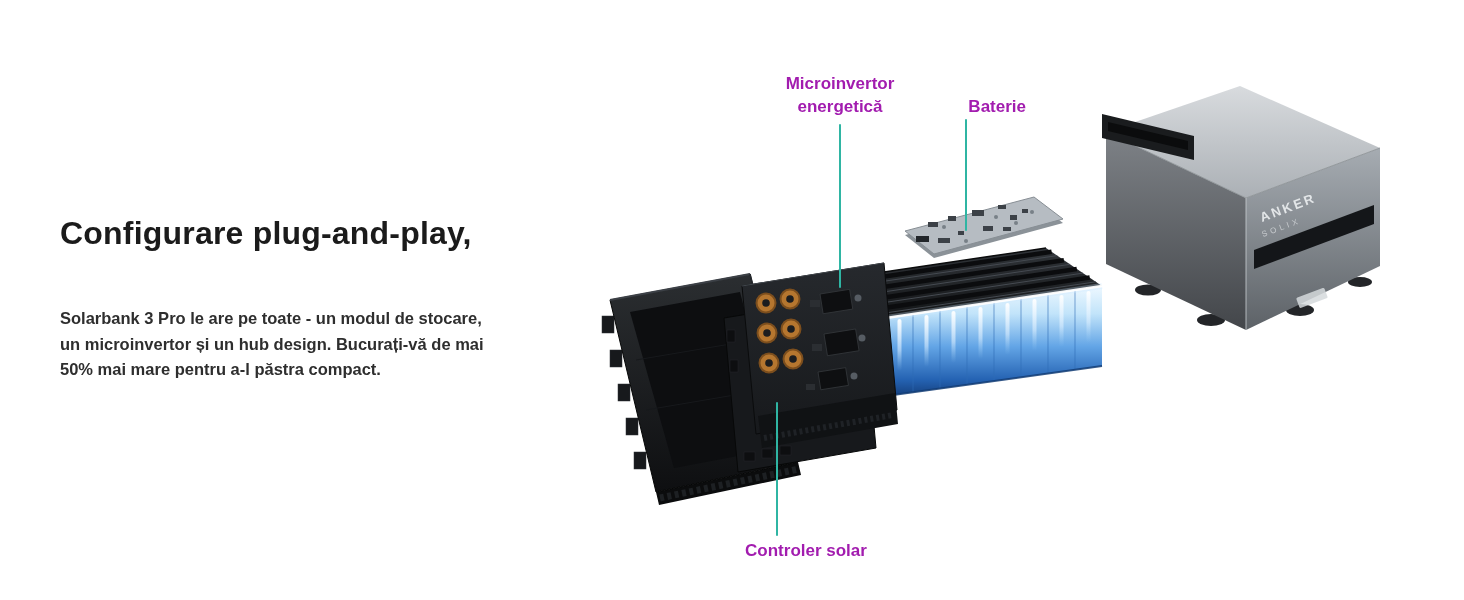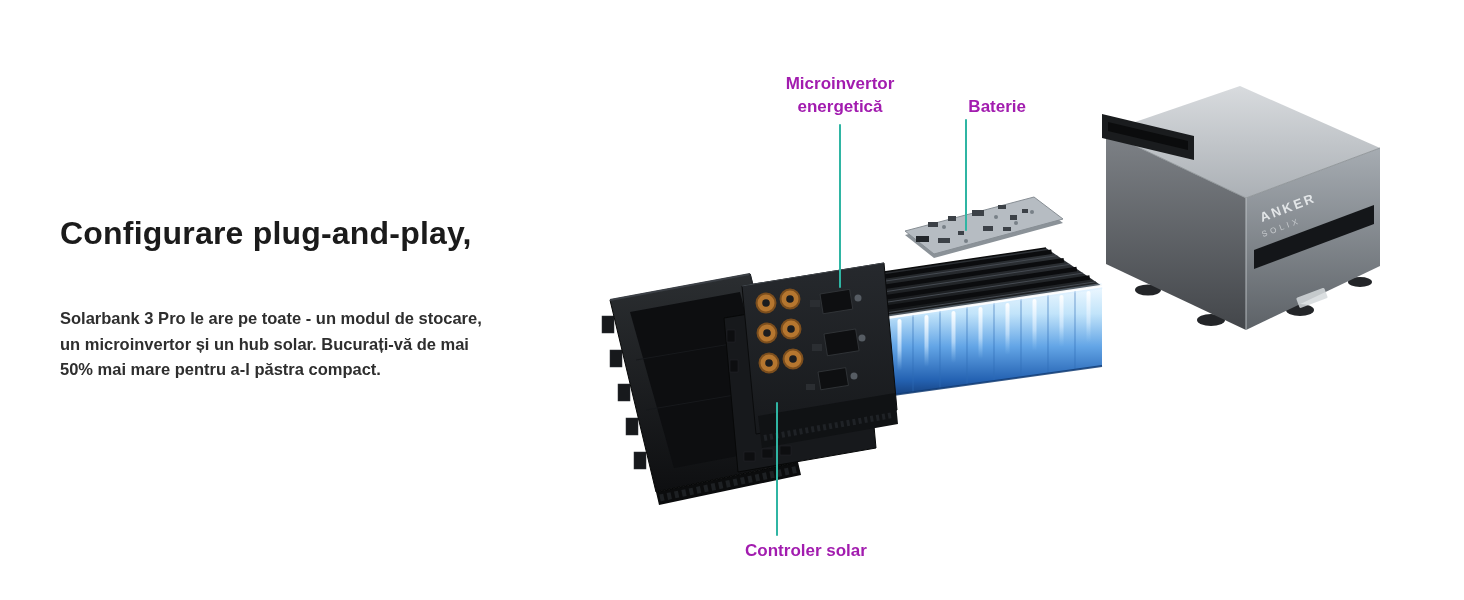--- a/index.html
+++ b/index.html
@@ -35,21 +35,21 @@
 <body>
 
 <div class="stage">
 
   <div class="heading">
     <div>Configurare plug-and-play,</div>
   </div>
 
   <div class="body-text">
     <div>Solarbank 3 Pro le are pe toate - un modul de stocare,</div>
-    <div>un microinvertor și un hub solar. Bucurați-vă de mai</div>
+    <div>un microinvertor și un hub design. Bucurați-vă de mai</div>
     <div>50% mai mare pentru a-l păstra compact.</div>
   </div>
 
   <div class="figure">
 
     <svg class="product-svg" width="830" height="520" viewBox="580 40 830 520">
       <defs>
         <linearGradient id="gTop" x1="0" y1="0" x2="0" y2="1">
           <stop offset="0%" stop-color="#d8dbde"></stop>
             <stop offset="100%" stop-color="#abb0b5"></stop>

